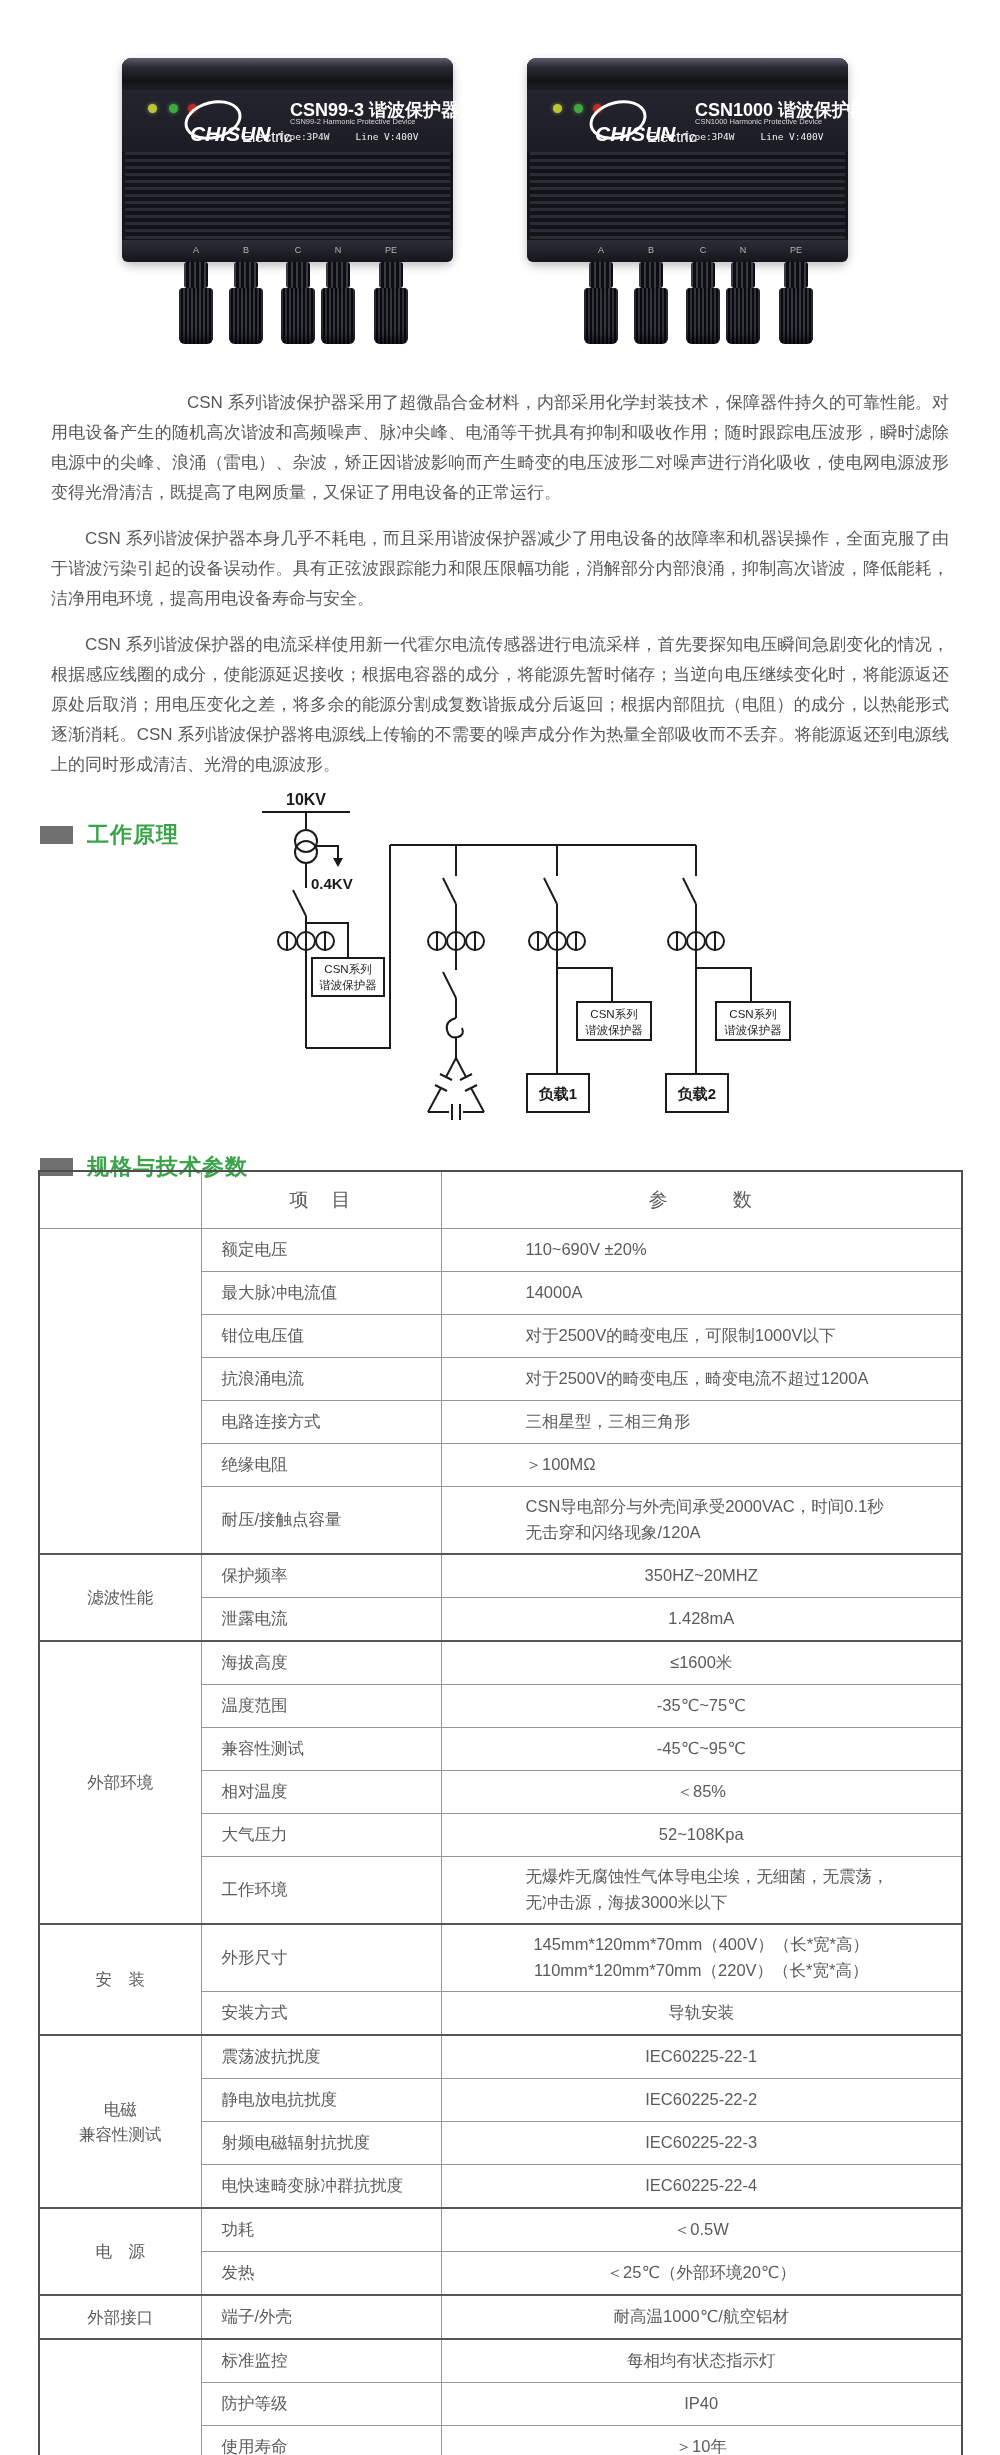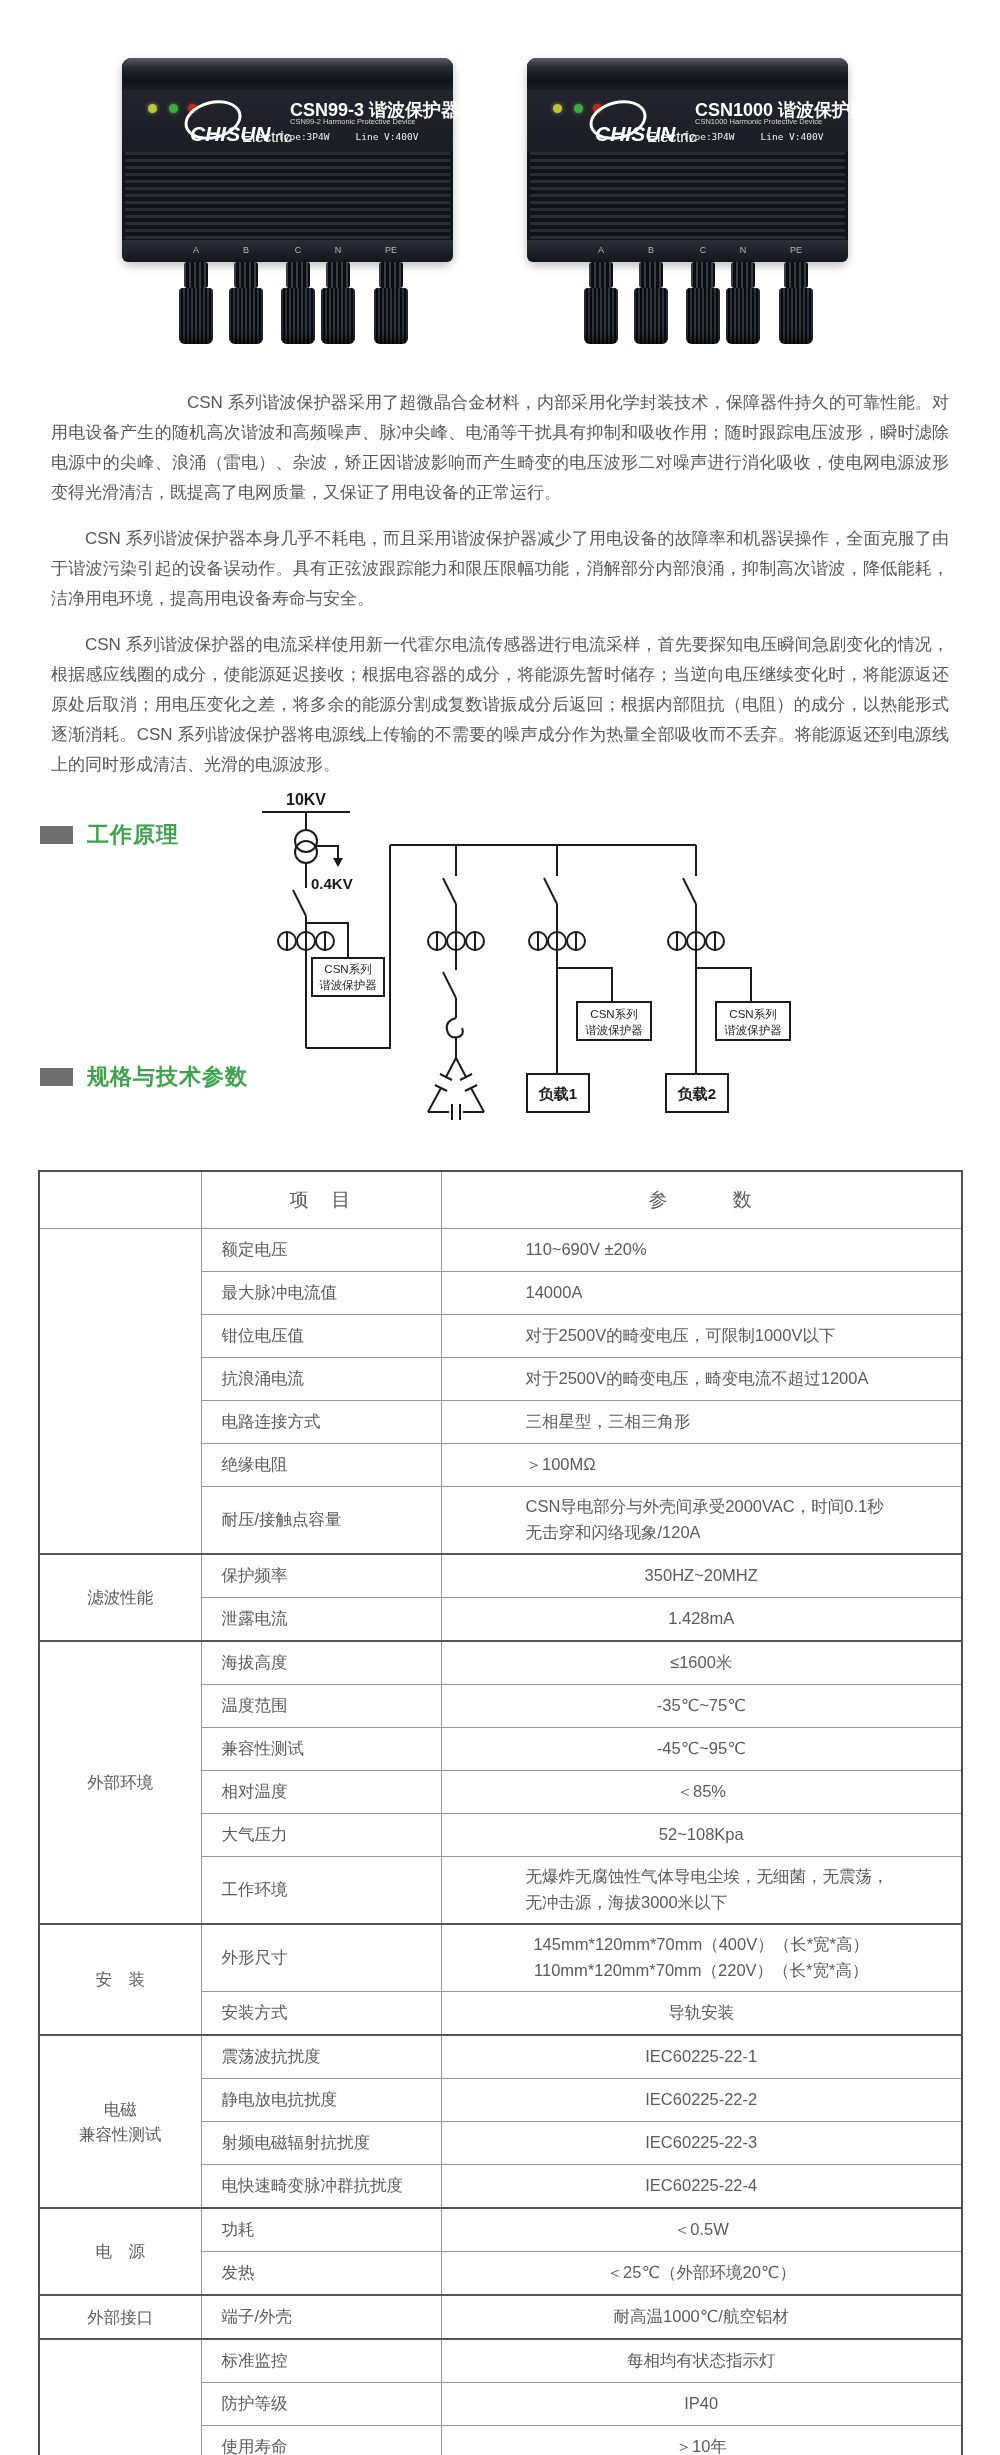--- a/index.html
+++ b/index.html
@@ -48,21 +48,21 @@
   #intro{position:absolute;left:35px;top:372px;width:930px;font-size:17px;line-height:30px;
          color:#595757;text-align:justify;}
   #intro p{margin:16px;}
   #intro p.first{text-indent:8em;}
   #intro p.normal{text-indent:2em;}
 
   
   .sec-header{position:absolute;left:40px;display:flex;align-items:center;}
   .sec-square{width:33px;height:18px;background:#6f6f6f;margin-right:14px;}
   .sec-title{font-size:22px;font-weight:600;color:#3ba449;letter-spacing:1px;}
-  #sec1{top:820px;} #sec2{top:1062px;}
+  #sec1{top:820px;} #sec2{top:1152px;}
 
   
   #diagram{position:absolute;left:150px;top:740px;}
   #diagram text{font-family:"Liberation Sans","DejaVu Sans",sans-serif;fill:#1b1b1b;}
 
   
   #spec-table{position:absolute;left:38px;top:1170px;width:925px;border-collapse:collapse;
               table-layout:fixed;color:#5b5b5b;border:2px solid #4f4f4f;}
   #spec-table col.c1{width:162px;} #spec-table col.c2{width:240px;}
   #spec-table th,#spec-table td{border:1px solid #979797;font-weight:400;}

